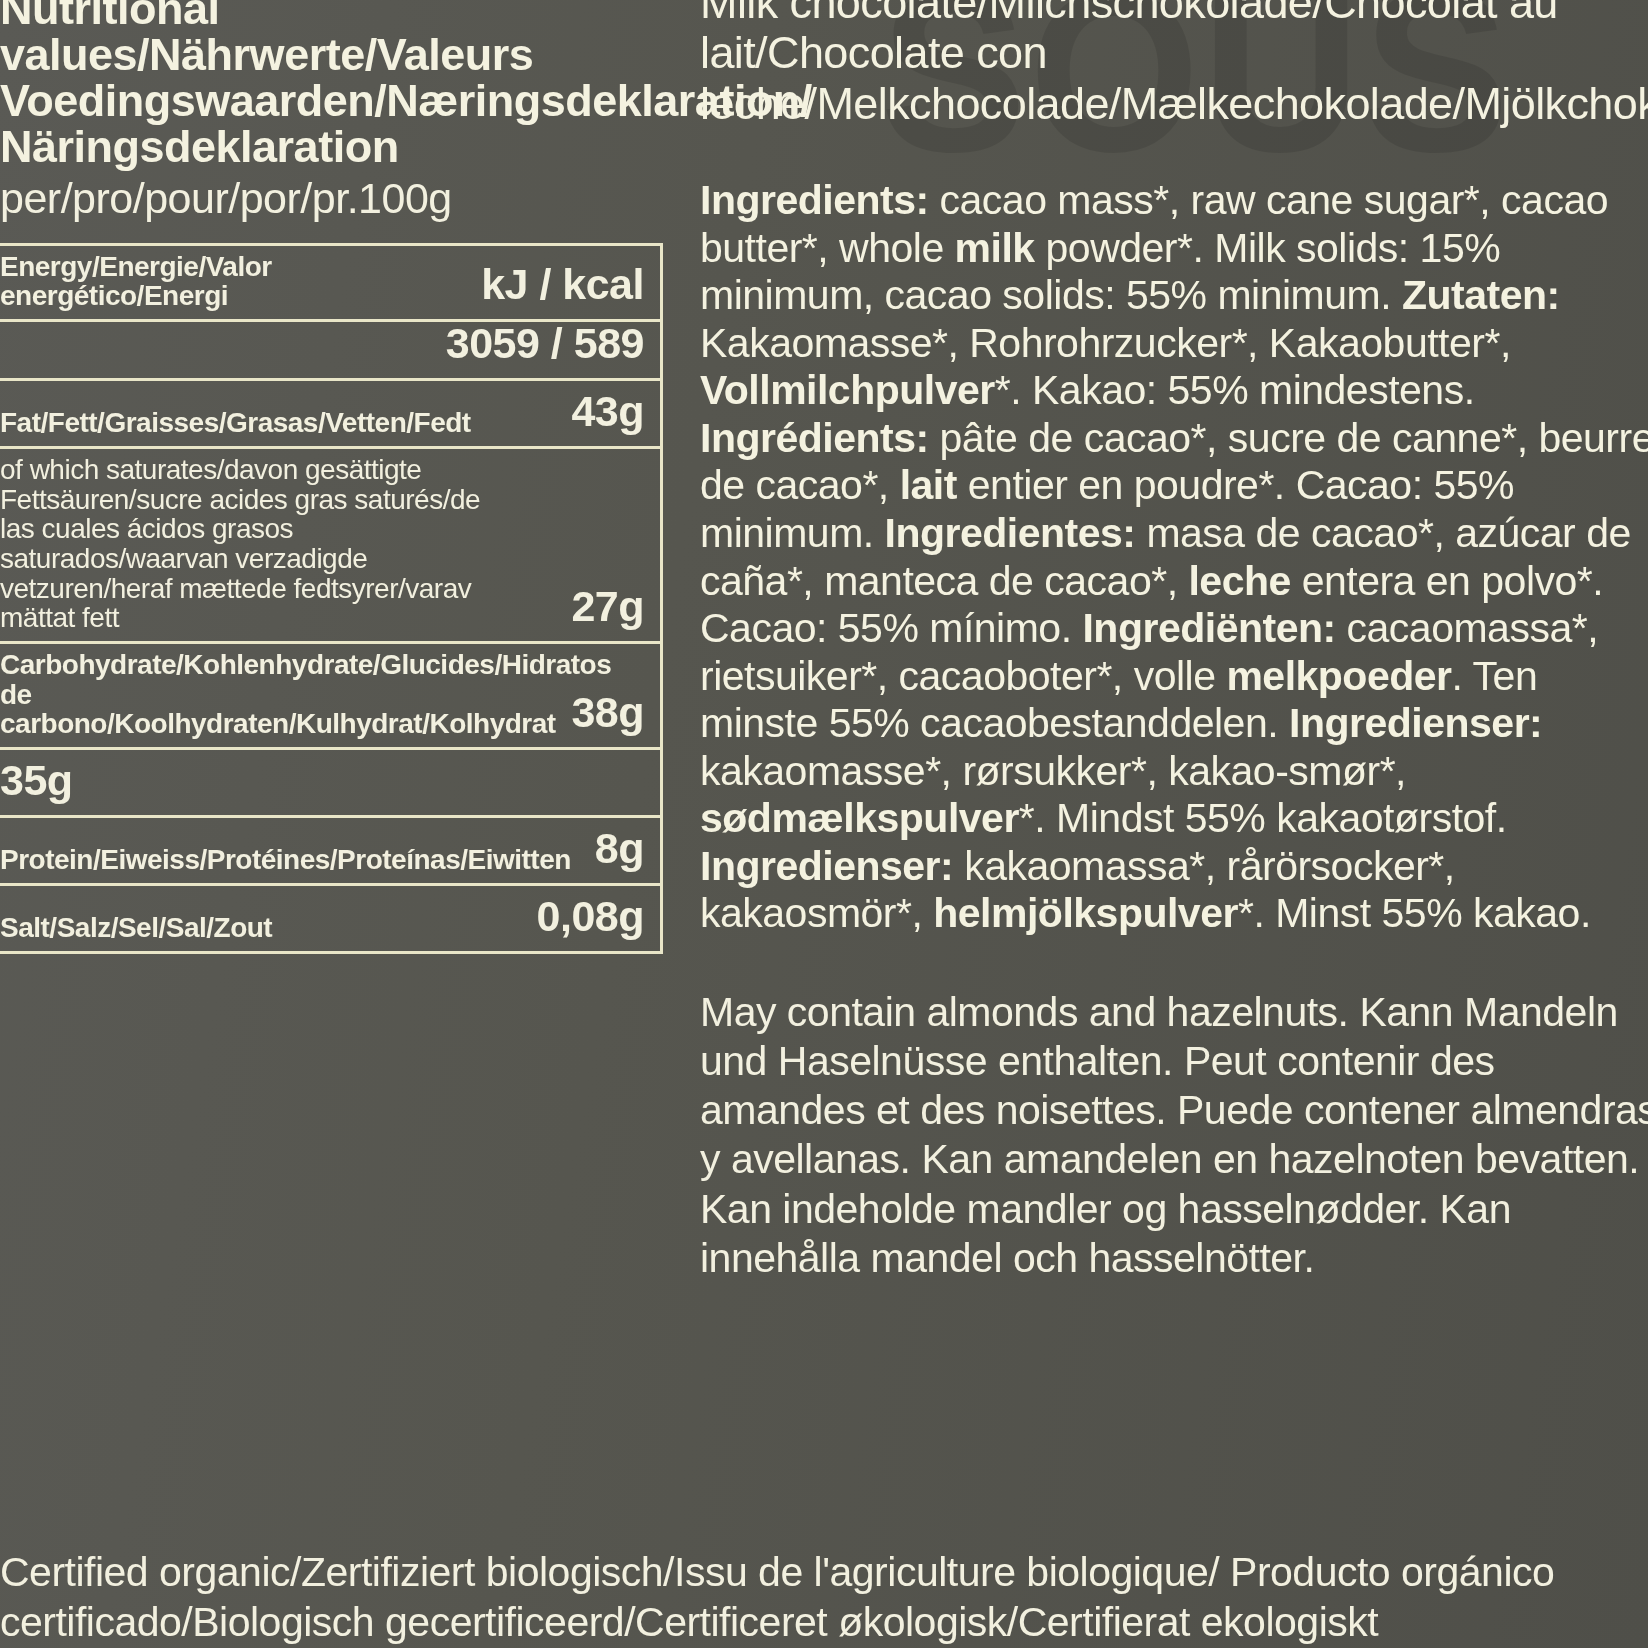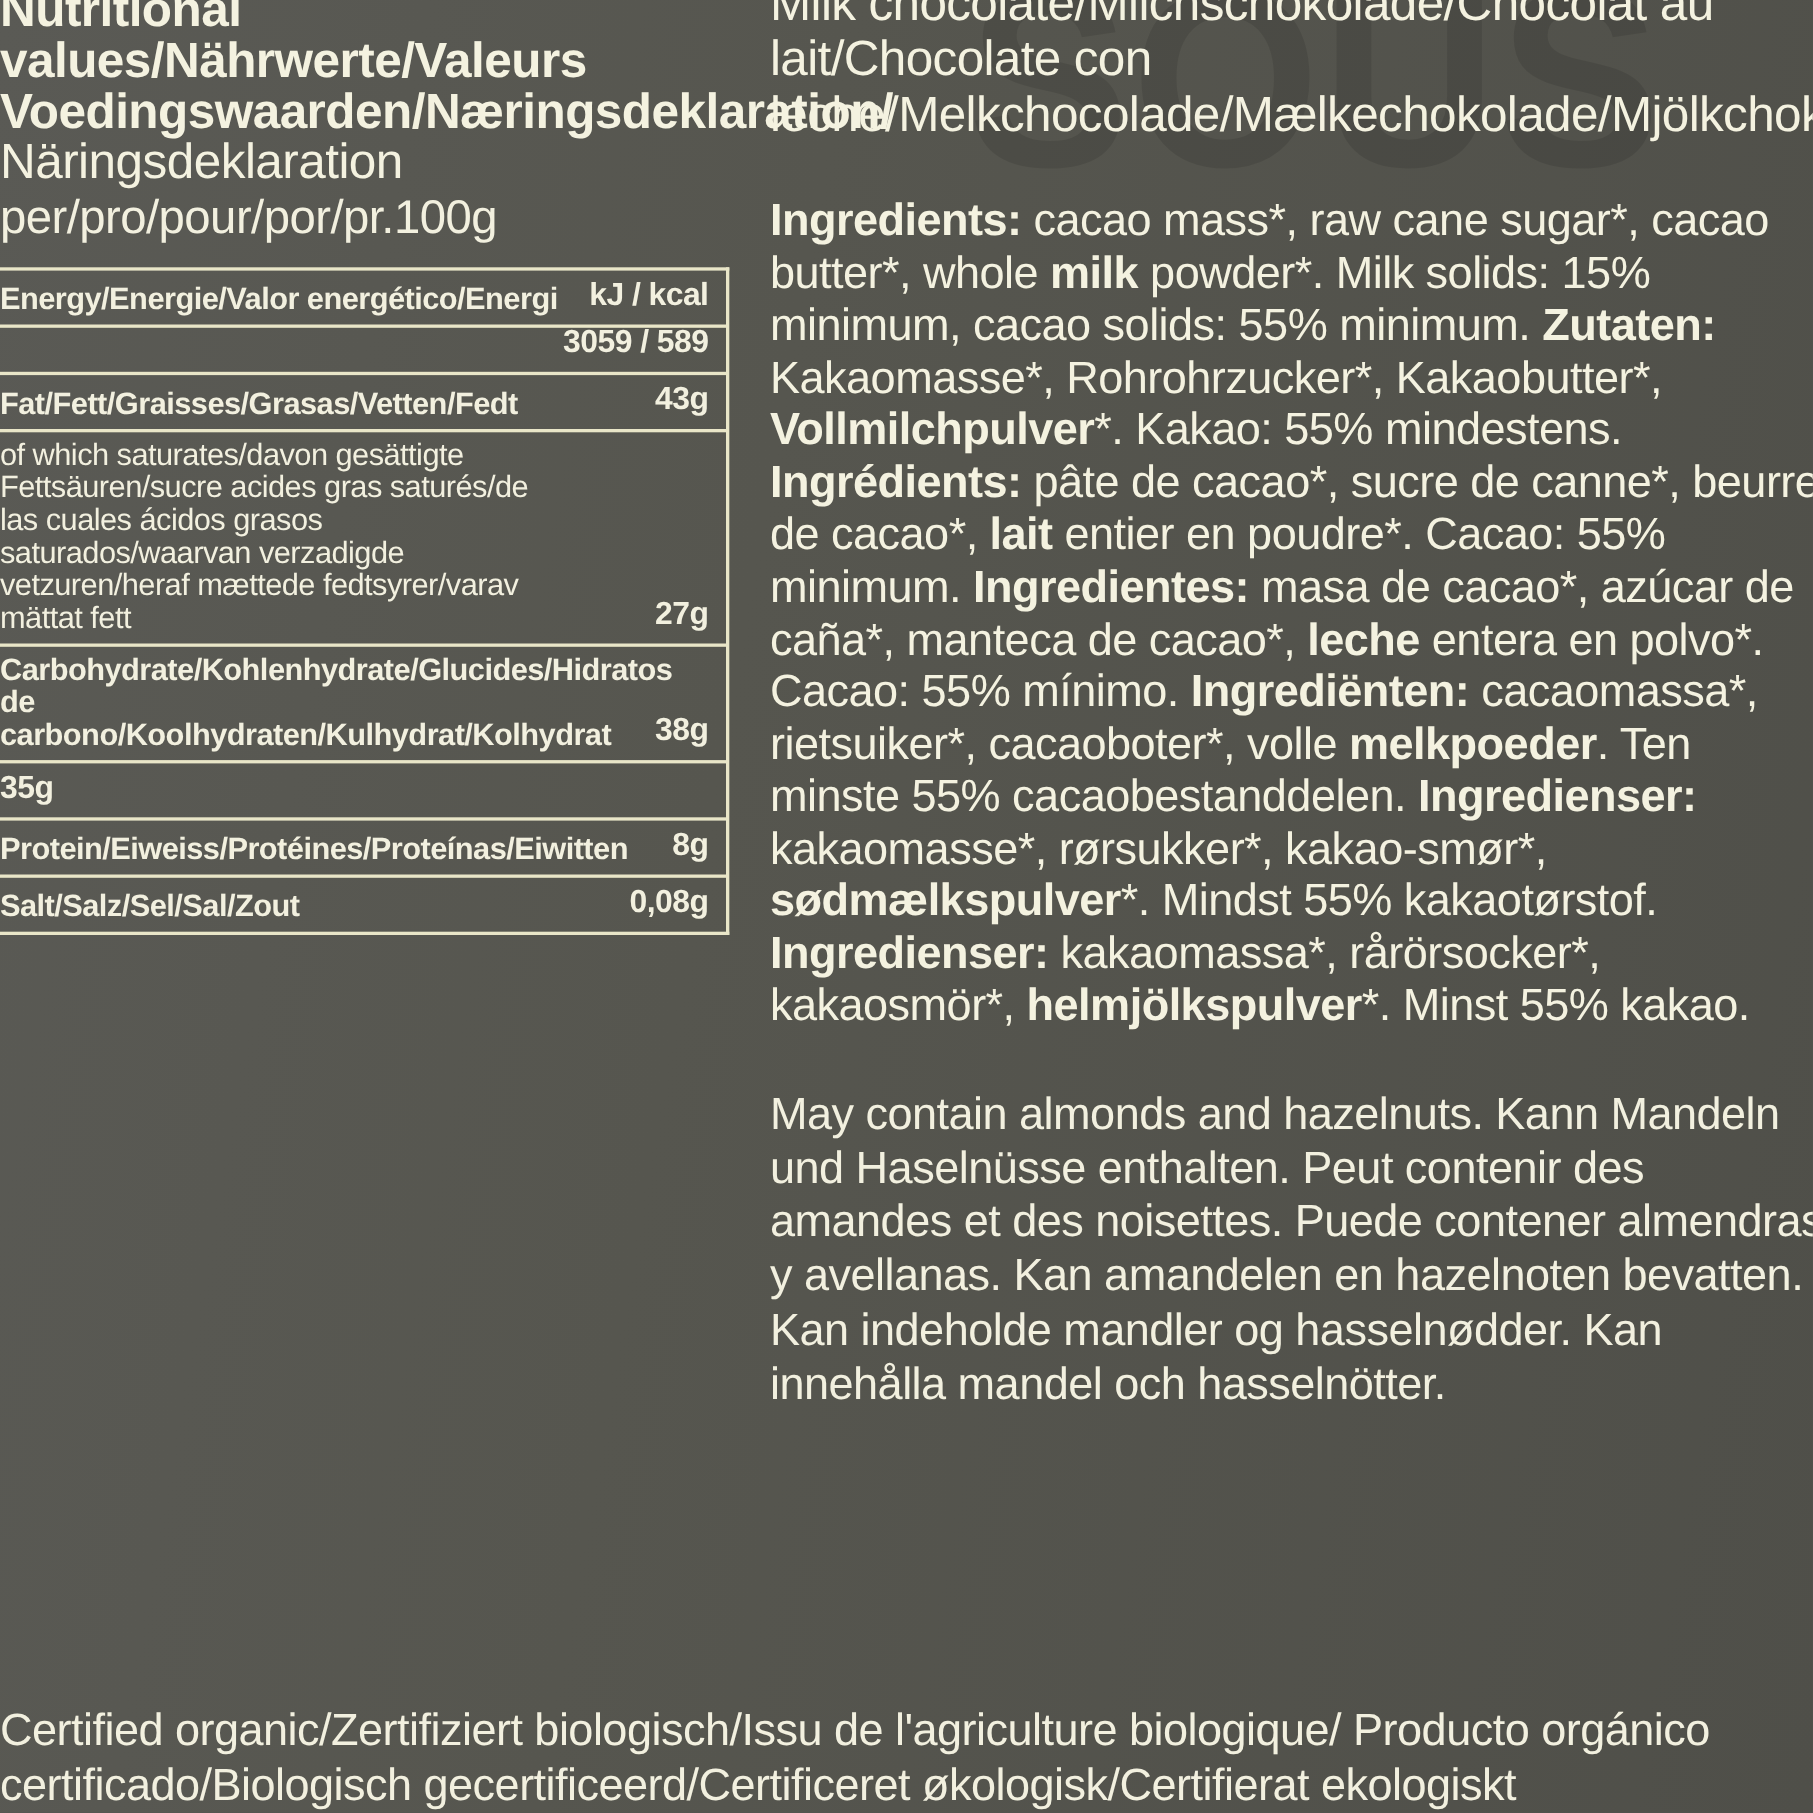--- a/index.html
+++ b/index.html
@@ -51,21 +51,21 @@
   }
   .nut-heading {
     font-size: 45px;
     line-height: 1.02;
     font-weight: bold;
     letter-spacing: -0.5px;
     color: #f4f2e0;
     padding-left: 40px;
   }
   .nut-heading .reg {
-    font-weight: normal;
+    font-weight: bold;
   }
   .per-line {
     font-size: 43px;
     font-weight: normal;
     line-height: 1.05;
     padding-left: 40px;
     margin-top: 6px;
     letter-spacing: -0.5px;
   }
 
@@ -95,21 +95,21 @@
     font-size: 28px;
     line-height: 1.06;
     font-weight: bold;
     letter-spacing: -0.5px;
     max-width: 520px;
   }
   .nut-label.light {
     font-weight: normal;
   }
   .nut-value {
-    font-size: 29px;
+    font-size: 43px;
     font-weight: bold;
     letter-spacing: -0.5px;
     white-space: nowrap;
     padding-bottom: 2px;
   }
   .nut-value.headerval {
     font-weight: bold;
   }
 
   

